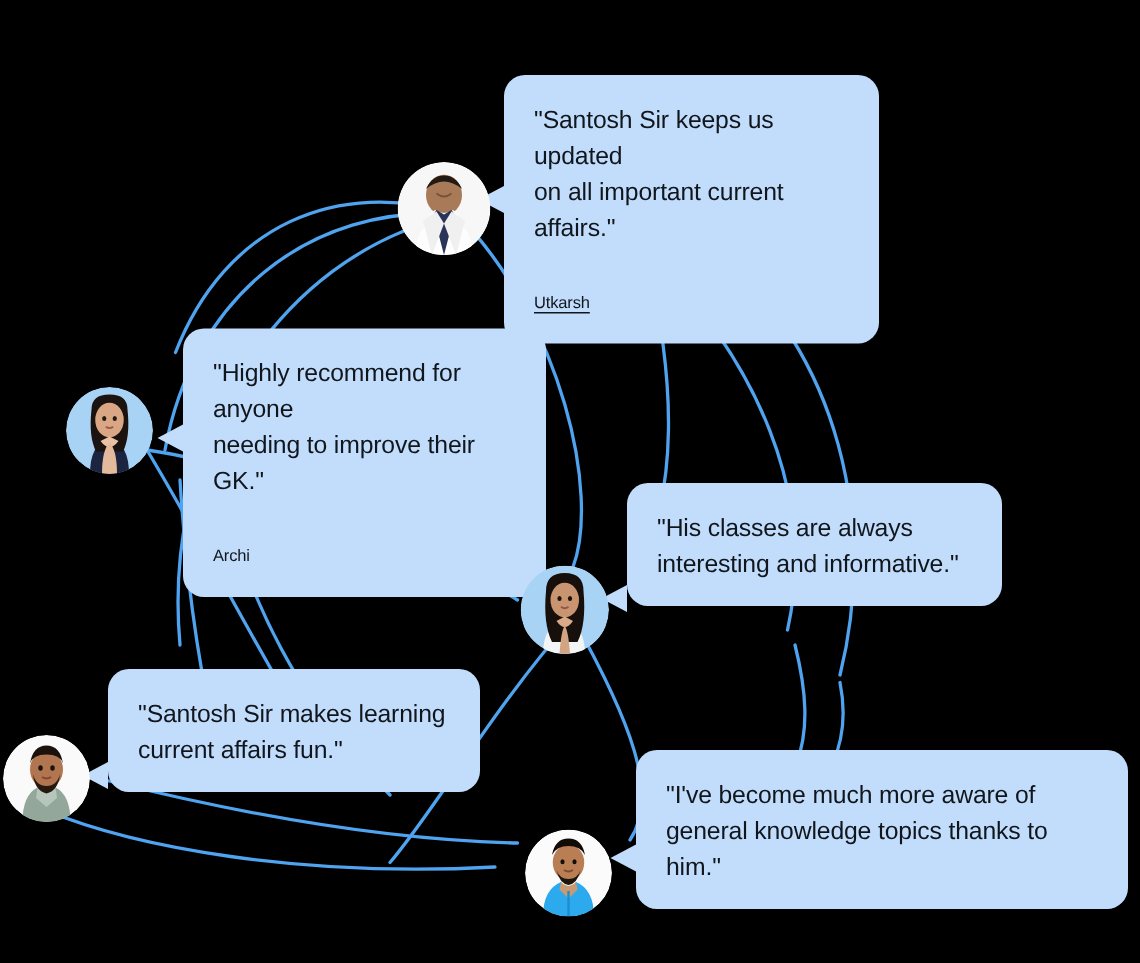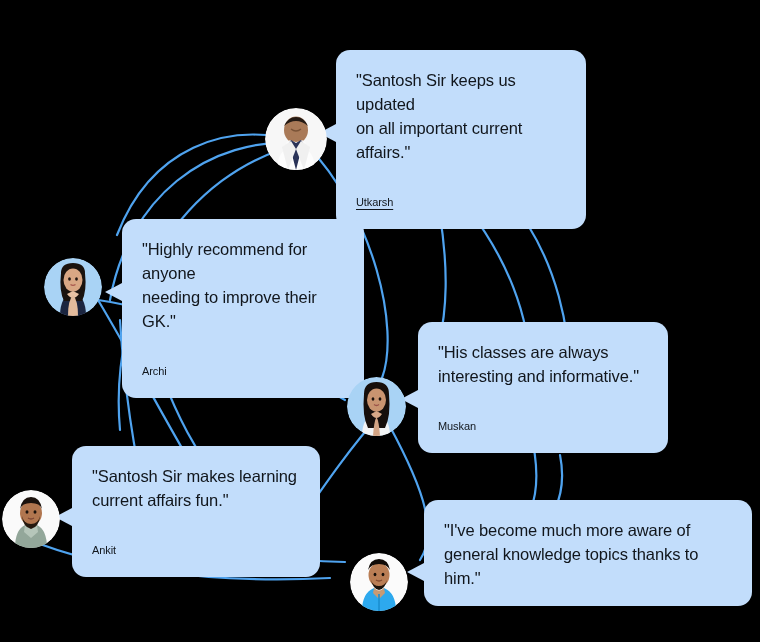--- a/index.html
+++ b/index.html
@@ -83,28 +83,26 @@
   <div class="bubble" style="left:122px;top:219px;width:242px;">
     <div class="quote">"Highly recommend for anyone
 needing to improve their GK."</div>
     <div class="name">Archi</div>
   </div>
   <div class="tail" style="left:105px;top:283px;"></div>
 
   <div class="bubble" style="left:418px;top:322px;width:250px;">
     <div class="quote">"His classes are always
 interesting and informative."</div>
-    <div class="name">Muskan</div>
   </div>
   <div class="tail" style="left:401px;top:390px;"></div>
 
   <div class="bubble" style="left:72px;top:446px;width:248px;">
     <div class="quote">"Santosh Sir makes learning
 current affairs fun."</div>
-    <div class="name">Ankit</div>
   </div>
   <div class="tail" style="left:55px;top:508px;"></div>
 
   <div class="bubble" style="left:424px;top:500px;width:328px;">
     <div class="quote">"I've become much more aware of
 general knowledge topics thanks to
 him."</div>
   </div>
   <div class="tail" style="left:407px;top:563px;"></div>
 

